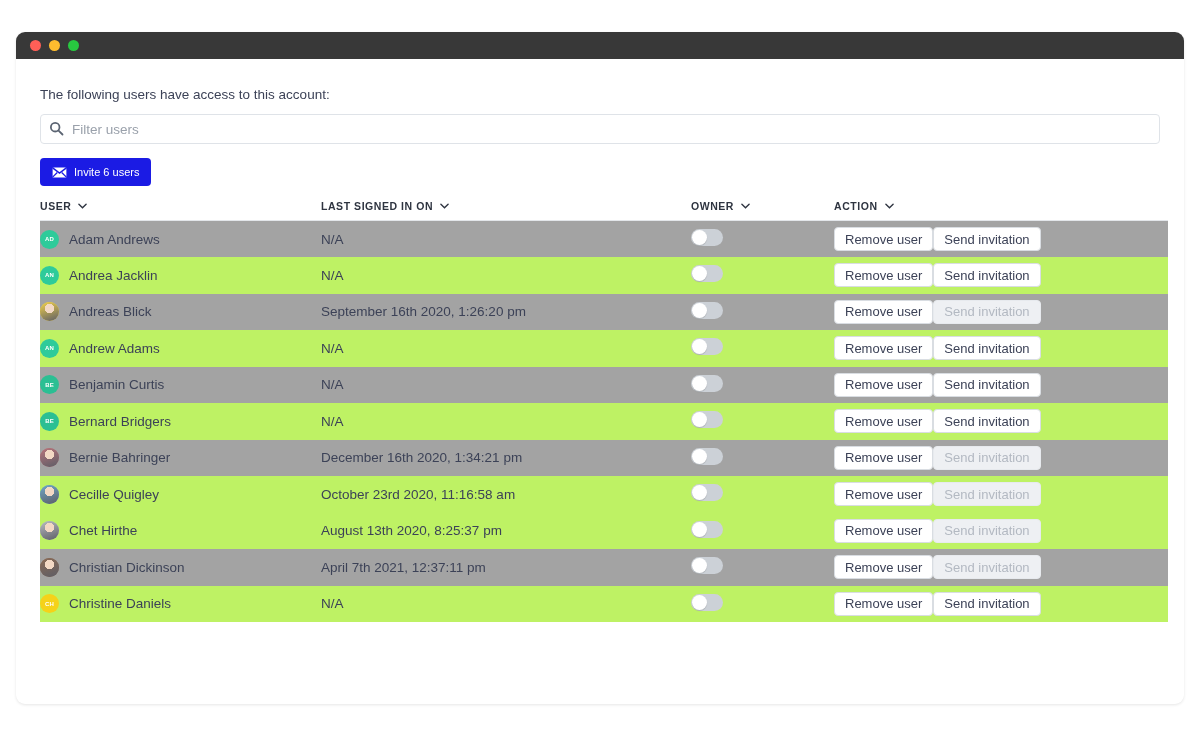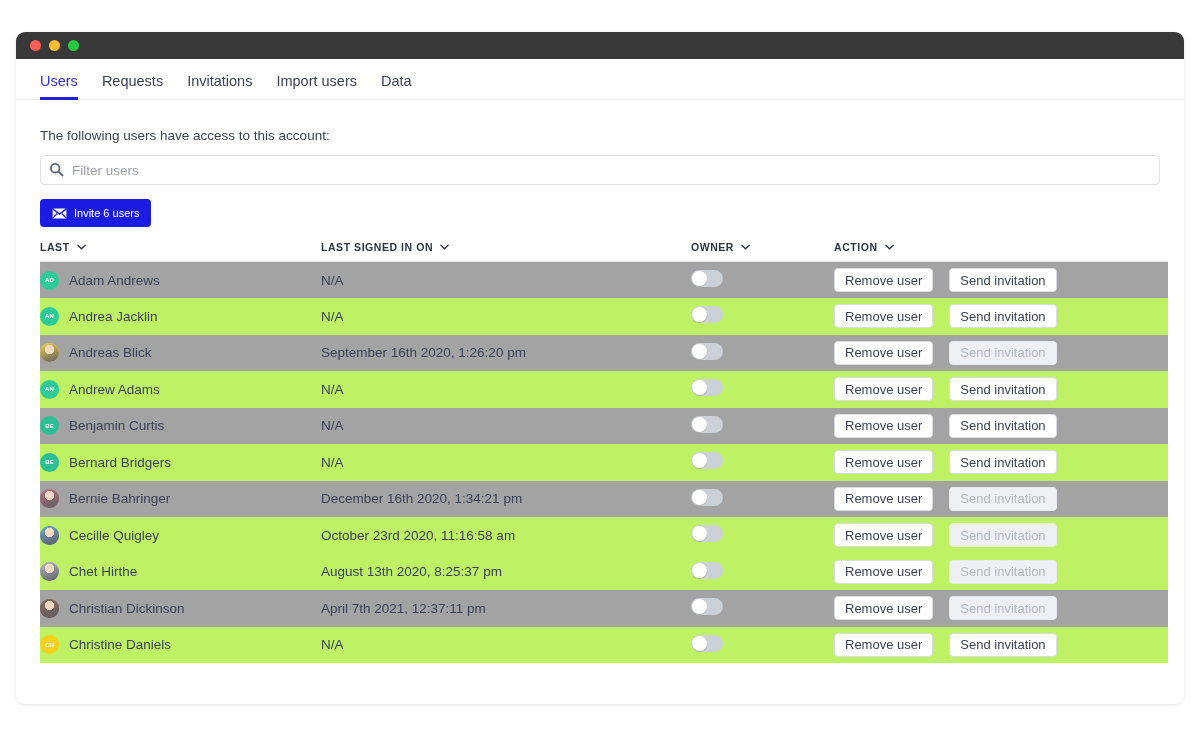--- a/index.html
+++ b/index.html
@@ -165,21 +165,21 @@
   }
   .toggle .knob {
     position: absolute;
     left: 1px; top: 1px;
     width: 15px; height: 15px;
     border-radius: 50%;
     background: #ffffff;
     box-shadow: 0 1px 1px rgba(0,0,0,0.15);
   }
 
-  .act-btns { display: flex; gap: 16px; }
+  .act-btns { display: flex; gap: 0; }
   .act-btn {
     border: 1px solid #d9dde2;
     background: #ffffff;
     color: #3c4257;
     border-radius: 4px;
     height: 24px;
     padding: 0 10px;
     font-size: 13px;
     font-family: "Liberation Sans", sans-serif;
     cursor: pointer;
@@ -198,27 +198,20 @@
 
 <div id="root">
   <div class="window">
 
     <div class="titlebar">
       <span class="dot red"></span>
       <span class="dot yellow"></span>
       <span class="dot green"></span>
     </div>
 
-    <div class="tabbar" id="tabbar">
-        <div class="tab active">Users</div>
-        <div class="tab">Requests</div>
-        <div class="tab">Invitations</div>
-        <div class="tab">Import users</div>
-        <div class="tab">Data</div>
-      </div>
 
     <div class="content">
 
       <div class="intro">The following users have access to this account:</div>
 
       <div class="searchwrap">
         <span class="sicon">
           <svg viewBox="0 0 16 16" width="15" height="15" fill="none" stroke="#5b6472" stroke-width="1.9">
             <circle cx="6.6" cy="6.6" r="4.6"></circle>
             <line x1="10.2" y1="10.2" x2="14.4" y2="14.4" stroke-linecap="round"></line>
@@ -240,21 +233,21 @@
 
       <table class="users">
         <colgroup>
           <col class="c-user">
             <col class="c-signed">
             <col class="c-owner">
             <col class="c-action">
         </colgroup>
         <thead>
           <tr id="headrow">
-              <th><span>LAST</span><span class="caret"><svg viewBox="0 0 10 6" width="9" height="6">
+              <th><span>USER</span><span class="caret"><svg viewBox="0 0 10 6" width="9" height="6">
                     <path d="M1 1 L5 5 L9 1" fill="none" stroke="#2e3440" stroke-width="1.5" stroke-linecap="round"></path>
                   </svg></span></th>
               <th><span>LAST SIGNED IN ON</span><span class="caret"><svg viewBox="0 0 10 6" width="9" height="6">
                     <path d="M1 1 L5 5 L9 1" fill="none" stroke="#2e3440" stroke-width="1.5" stroke-linecap="round"></path>
                   </svg></span></th>
               <th><span>OWNER</span><span class="caret"><svg viewBox="0 0 10 6" width="9" height="6">
                     <path d="M1 1 L5 5 L9 1" fill="none" stroke="#2e3440" stroke-width="1.5" stroke-linecap="round"></path>
                   </svg></span></th>
               <th><span>ACTION</span><span class="caret"><svg viewBox="0 0 10 6" width="9" height="6">
                     <path d="M1 1 L5 5 L9 1" fill="none" stroke="#2e3440" stroke-width="1.5" stroke-linecap="round"></path>

